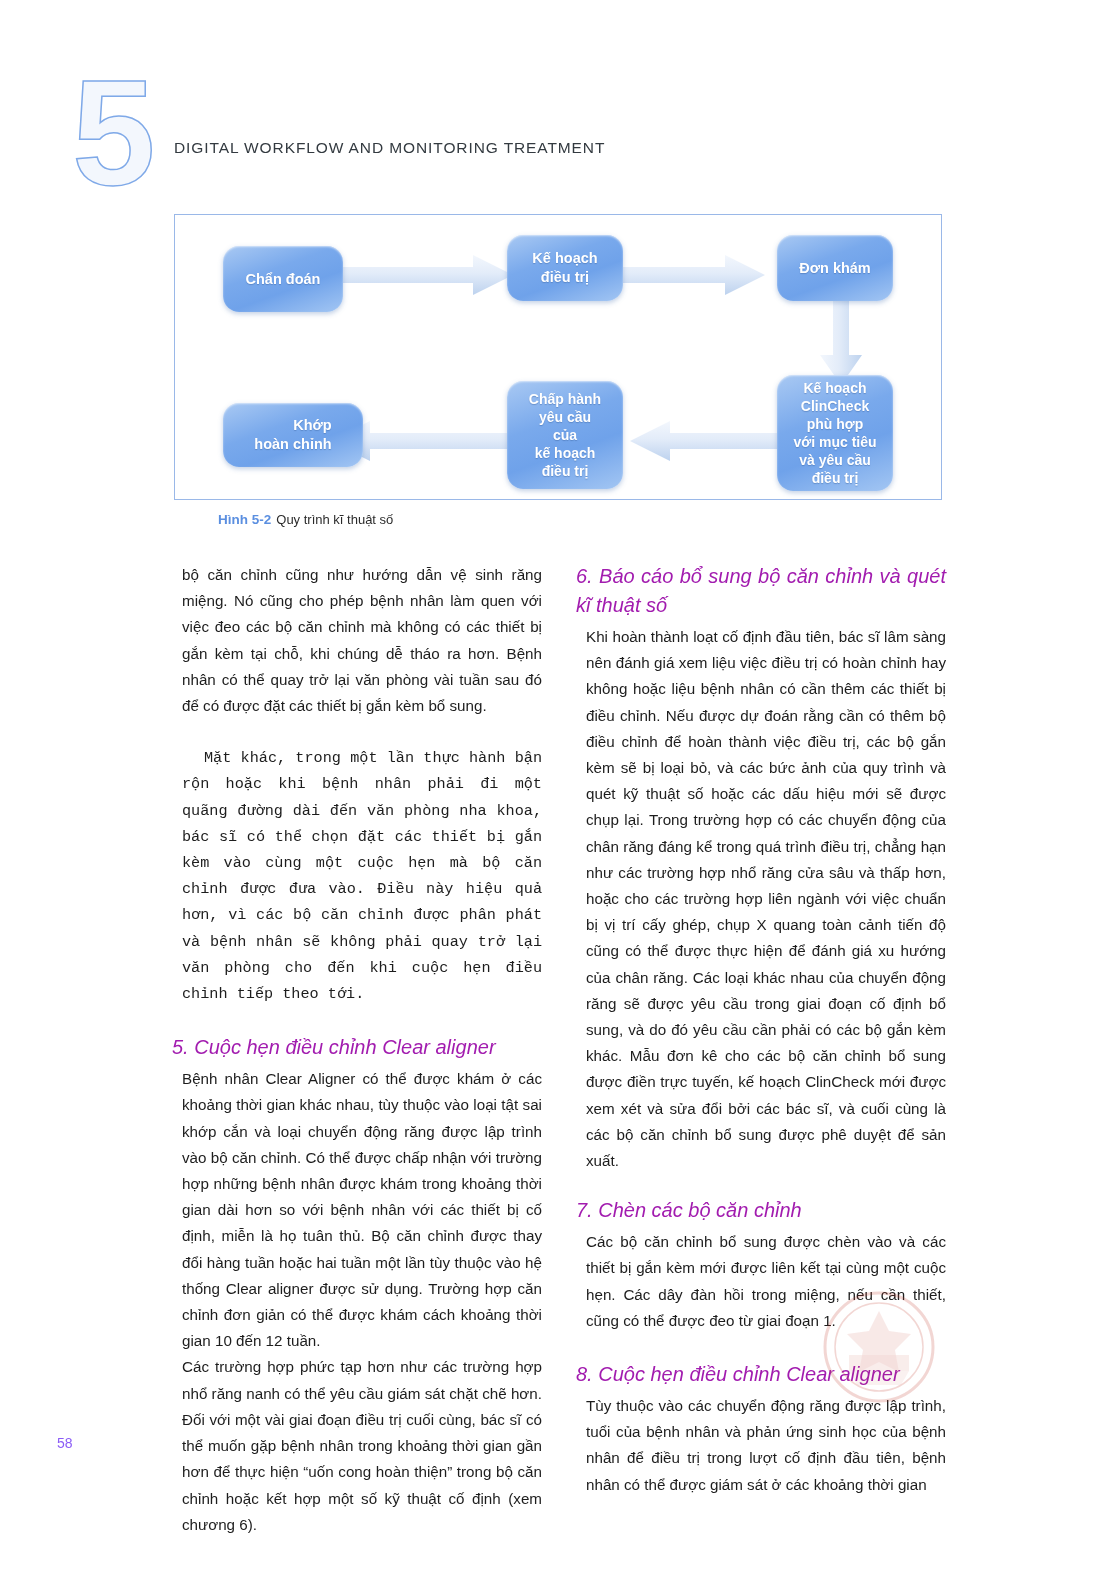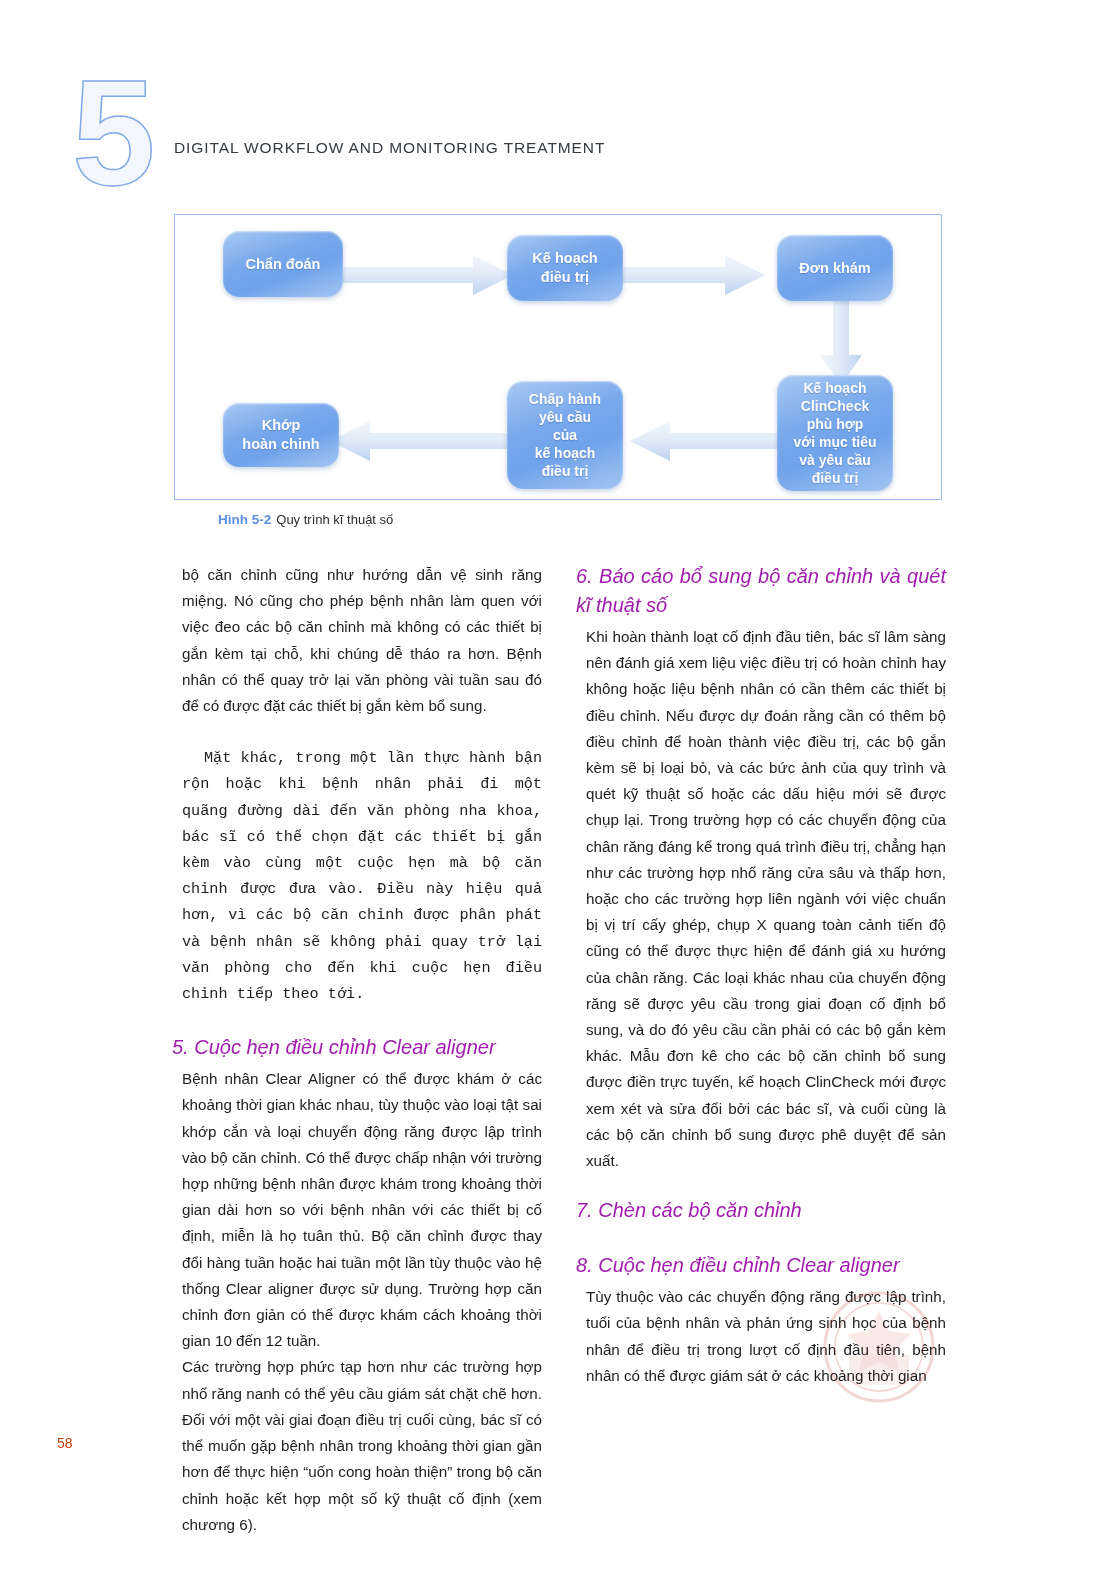--- a/index.html
+++ b/index.html
@@ -152,21 +152,21 @@
     opacity: 0.20;
     pointer-events: none;
   }
 
   
   .page-number {
     position: absolute;
     left: 57px;
     top: 1435px;
     font-size: 14px;
-    color: #c2410c;
+    color: #8b5cf6;
   }
 </style>
 </head>
 <body>
 
 <div id="page">
 
   <div class="rule fade-h" style="left:20px; top:95px; width:720px;"></div>
   <div class="rule fade-h" style="left:38px; top:150px; width:700px;"></div>
   <div class="rule fade-v" style="left:80px; top:68px; height:138px;"></div>
@@ -236,21 +236,21 @@
           <linearGradient id="agH4" x1="0" y1="0" x2="0" y2="1">
             <stop offset="0%" stop-color="#f3f7fd"></stop>
             <stop offset="45%" stop-color="#e3ecf9"></stop>
             <stop offset="100%" stop-color="#bdd2ee"></stop>
           </linearGradient>
         </defs>
         <path d="M180,12 L40,12 L40,0 L0,20 L40,40 L40,28 L180,28 Z" fill="url(#agH4)"></path>
       </svg>
     </div>
 
-    <div class="node" style="left:48px; top:16px; width:120px; height:66px;">
+    <div class="node" style="left:48px; top:31px; width:120px; height:66px;">
       <span>Chẩn đoán</span>
     </div>
 
     <div class="node" style="left:332px; top:20px; width:116px; height:66px; white-space:pre-line;">
       <span>Kế hoạch
 điều trị</span>
     </div>
 
     <div class="node" style="left:602px; top:20px; width:116px; height:66px;text-align:right;">
       <span>Đơn khám</span>
@@ -266,21 +266,21 @@
     </div>
 
     <div class="node" style="left:332px; top:166px; width:116px; height:108px; white-space:pre-line; font-size:14px; line-height:18px;">
       <span>Chấp hành
 yêu cầu
 của
 kế hoạch
 điều trị</span>
     </div>
 
-    <div class="node" style="left:48px; top:188px; width:116px; height:64px; white-space:pre-line;">
+    <div class="node" style="left:48px; top:188px; width:140px; height:64px; white-space:pre-line;text-align:right;">
       <span>Khớp
 hoàn chỉnh</span>
     </div>
   </div>
 
   <div class="fig-caption">
     <span class="fig-label">Hình 5-2</span><span>Quy trình kĩ thuật số</span>
   </div>
 
   <div class="col left">
@@ -288,20 +288,21 @@
     <p class="indent gap-before">Mặt khác, trong một lần thực hành bận rộn hoặc khi bệnh nhân phải đi một quãng đường dài đến văn phòng nha khoa, bác sĩ có thể chọn đặt các thiết bị gắn kèm vào cùng một cuộc hẹn mà bộ căn chỉnh được đưa vào. Điều này hiệu quả hơn, vì các bộ căn chỉnh được phân phát và bệnh nhân sẽ không phải quay trở lại văn phòng cho đến khi cuộc hẹn điều chỉnh tiếp theo tới.</p>
     <h2 class="section">5. Cuộc hẹn điều chỉnh Clear aligner</h2>
     <p>Bệnh nhân Clear Aligner có thể được khám ở các khoảng thời gian khác nhau, tùy thuộc vào loại tật sai khớp cắn và loại chuyển động răng được lập trình vào bộ căn chỉnh. Có thể được chấp nhận với trường hợp những bệnh nhân được khám trong khoảng thời gian dài hơn so với bệnh nhân với các thiết bị cố định, miễn là họ tuân thủ. Bộ căn chỉnh được thay đổi hàng tuần hoặc hai tuần một lần tùy thuộc vào hệ thống Clear aligner được sử dụng. Trường hợp căn chỉnh đơn giản có thể được khám cách khoảng thời gian 10 đến 12 tuần.</p>
     <p>Các trường hợp phức tạp hơn như các trường hợp nhổ răng nanh có thể yêu cầu giám sát chặt chẽ hơn. Đối với một vài giai đoạn điều trị cuối cùng, bác sĩ có thể muốn gặp bệnh nhân trong khoảng thời gian gần hơn để thực hiện “uốn cong hoàn thiện” trong bộ căn chỉnh hoặc kết hợp một số kỹ thuật cố định (xem chương 6).</p>
   </div>
 
   <div class="col right">
     <h2 class="section first">6. Báo cáo bổ sung bộ căn chỉnh và quét kĩ thuật số</h2>
     <p>Khi hoàn thành loạt cố định đầu tiên, bác sĩ lâm sàng nên đánh giá xem liệu việc điều trị có hoàn chỉnh hay không hoặc liệu bệnh nhân có cần thêm các thiết bị điều chỉnh. Nếu được dự đoán rằng cần có thêm bộ điều chỉnh để hoàn thành việc điều trị, các bộ gắn kèm sẽ bị loại bỏ, và các bức ảnh của quy trình và quét kỹ thuật số hoặc các dấu hiệu mới sẽ được chụp lại. Trong trường hợp có các chuyển động của chân răng đáng kể trong quá trình điều trị, chẳng hạn như các trường hợp nhổ răng cửa sâu và thấp hơn, hoặc cho các trường hợp liên ngành với việc chuẩn bị vị trí cấy ghép, chụp X quang toàn cảnh tiến độ cũng có thể được thực hiện để đánh giá xu hướng của chân răng. Các loại khác nhau của chuyển động răng sẽ được yêu cầu trong giai đoạn cố định bổ sung, và do đó yêu cầu cần phải có các bộ gắn kèm khác. Mẫu đơn kê cho các bộ căn chỉnh bổ sung được điền trực tuyến, kế hoạch ClinCheck mới được xem xét và sửa đổi bởi các bác sĩ, và cuối cùng là các bộ căn chỉnh bổ sung được phê duyệt để sản xuất.</p>
     <h2 class="section tight">7. Chèn các bộ căn chỉnh</h2>
+    <p>Các bộ căn chỉnh bổ sung được chèn vào và các thiết bị gắn kèm mới được liên kết tại cùng một  cuộc hẹn. Các dây đàn hồi trong miệng, nếu cần thiết,  cũng có thể được đeo từ giai đoạn 1.</p>
     <h2 class="section">8. Cuộc hẹn điều chỉnh Clear aligner</h2>
     <p>Tùy thuộc vào các chuyển động răng được lập trình, tuổi của bệnh nhân và phản ứng sinh học của bệnh nhân để điều trị trong lượt cố định đầu tiên, bệnh nhân có thể được giám sát ở các khoảng thời gian</p>
   </div>
 
   <div class="stamp">
     <svg width="128" height="128" viewBox="0 0 128 128">
       <circle cx="64" cy="64" r="54" fill="none" stroke="#c0392b" stroke-width="3"></circle>
       <circle cx="64" cy="64" r="44" fill="none" stroke="#c0392b" stroke-width="1.5"></circle>
       <path d="M64 28 L74 48 L96 51 L80 67 L84 89 L64 79 L44 89 L48 67 L32 51 L54 48 Z" fill="#c0392b" opacity="0.55"></path>
       <rect x="34" y="72" width="60" height="16" fill="#c0392b" opacity="0.45"></rect>

